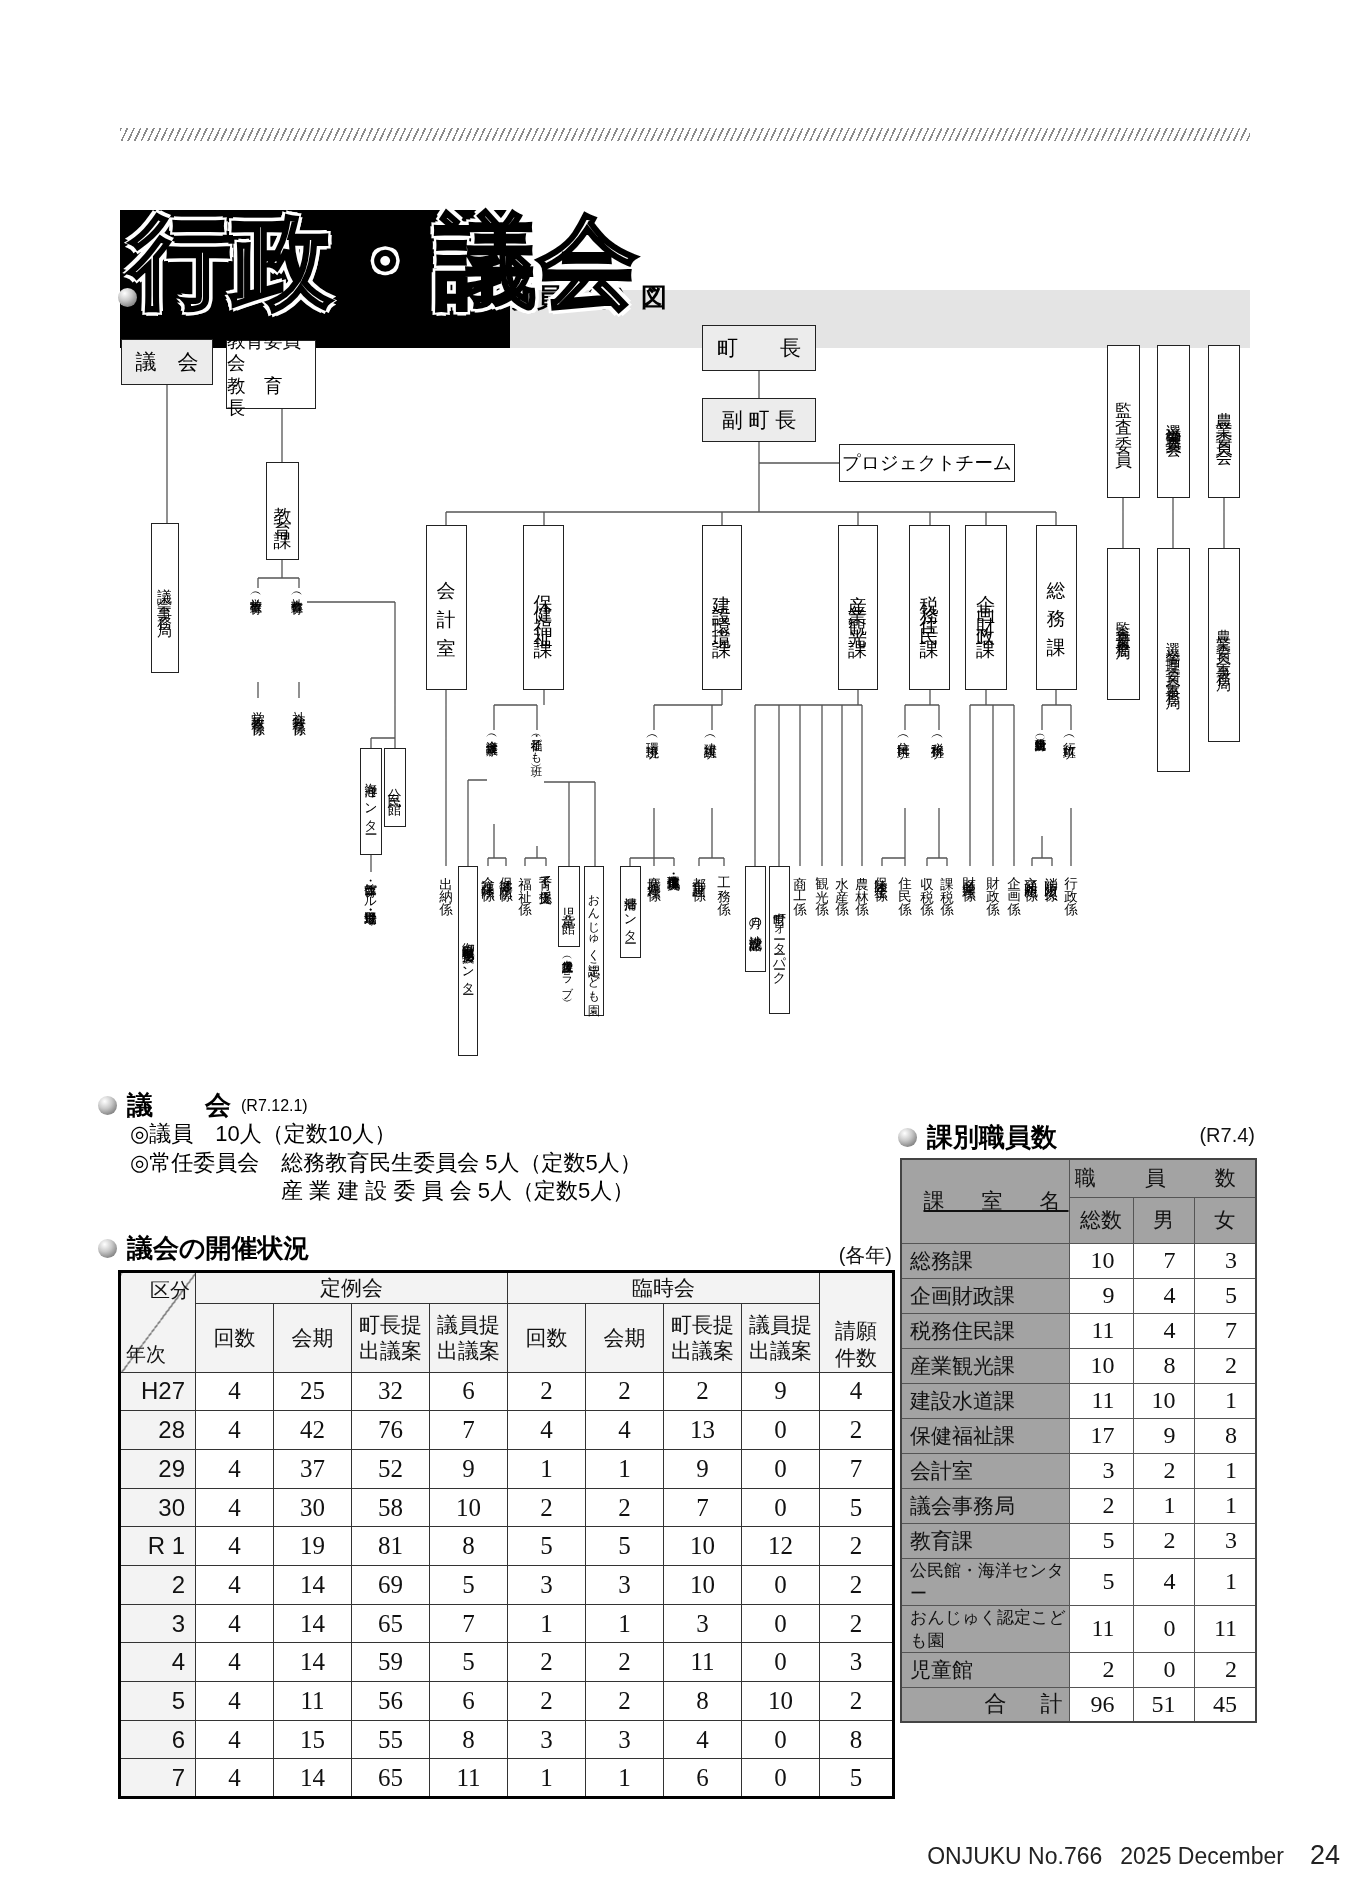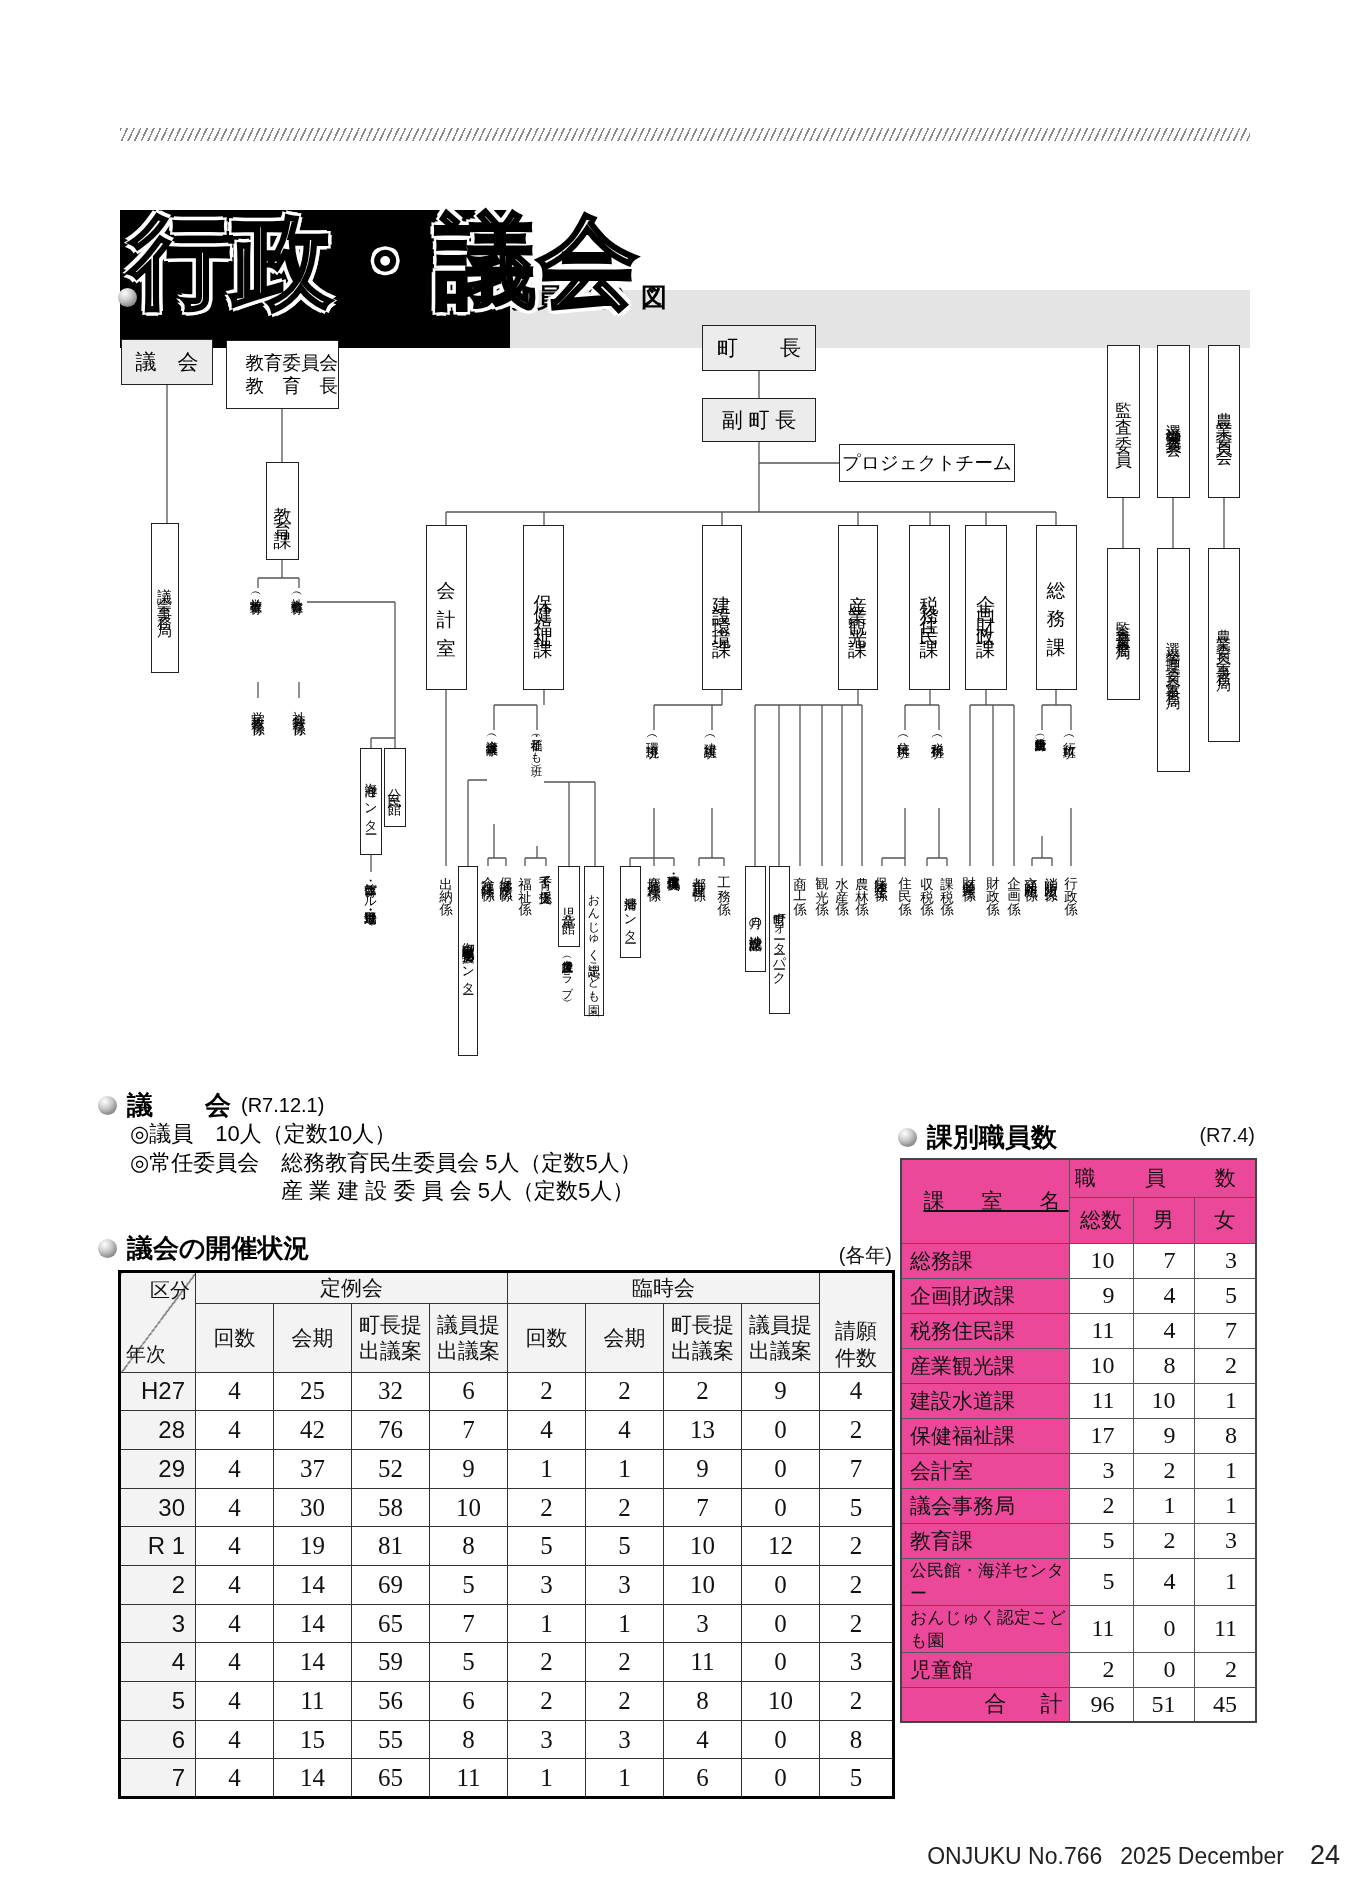--- a/index.html
+++ b/index.html
@@ -11,21 +11,21 @@
          background:repeating-linear-gradient(115deg,#8a8a8a 0 1.6px,transparent 1.6px 6px);}
   .blackbox{position:absolute;left:120px;top:210px;width:390px;height:138px;background:#000;}
   .graybar{position:absolute;left:510px;top:290px;width:740px;height:58px;background:#e4e4e4;}
   .banner-title{position:absolute;left:130px;top:196px;font-size:100px;font-weight:bold;
     color:#fff;-webkit-text-stroke:3px #000;letter-spacing:2px;line-height:1.3;z-index:3;
     text-shadow:4px 4px 0 #fff,-4px -4px 0 #fff,4px -4px 0 #fff,-4px 4px 0 #fff,5px 0 0 #fff,-5px 0 0 #fff,0 5px 0 #fff,0 -5px 0 #fff;}
   
   .sec-h{position:absolute;display:flex;align-items:center;gap:10px;font-size:26px;font-weight:bold;color:#000;}
   .bullet{width:19px;height:19px;border-radius:50%;flex:0 0 19px;
     background:radial-gradient(circle at 35% 28%,#ffffff,#c9c9c9 40%,#8d8d8d 72%,#636363);}
-  .note{font-weight:normal;font-size:20px;}
+  .note{font-weight:normal;font-size:16px;}
   
   #org{position:absolute;left:110px;top:320px;width:1170px;height:775px;}
   #org svg{position:absolute;left:0;top:0;}
   .hbox{position:absolute;border:1.4px solid #222;background:#fff;display:flex;
         align-items:center;justify-content:center;box-sizing:border-box;line-height:1.2;color:#000;}
   .gray{background:#ececec;}
   .vbox{position:absolute;border:1.3px solid #222;background:#fff;box-sizing:border-box;
         writing-mode:vertical-rl;display:flex;align-items:center;justify-content:center;
         line-height:1;color:#000;}
   .vtxt{position:absolute;writing-mode:vertical-rl;line-height:1;font-size:13px;color:#000;}
@@ -45,21 +45,21 @@
   #mtable td.num{font-family:"Liberation Serif","DejaVu Serif",serif;font-size:25px;background:#fff;}
   #mtable th.yr{font-size:24px;text-align:right;padding-right:10px;}
   td.corner{position:relative;background:
      linear-gradient(to bottom right,#f3f3f3 49.5%,#666 49.5%,#666 50.6%,#f3f3f3 50.6%);}
   .c-top{position:absolute;top:4px;right:5px;font-size:20px;}
   .c-bot{position:absolute;bottom:4px;left:5px;font-size:20px;}
   .w2{display:inline-block;width:2.15em;line-height:1.3;margin-top:44px;}
   #stable{left:900px;top:1158px;width:355px;border:2.5px solid #444;}
   #stable th,#stable td{border:1px solid #555;padding:0;overflow:hidden;}
   #stable tr{height:35px;} #stable tr.h1{height:38px;} #stable tr.h2{height:46px;}
-  #stable th{background:#ec4899;font-weight:normal;font-size:21px;}
+  #stable th{background:#a3a3a3;font-weight:normal;font-size:21px;}
   #stable th.nm{text-align:left;padding-left:8px;}
   #stable th.nm.sm{font-size:17px;}
   #stable td.num{font-family:"Liberation Serif","DejaVu Serif",serif;font-size:24px;
                  text-align:right;padding-right:18px;background:#fff;}
   #stable th.grp{letter-spacing:14px;} 
   #stable th.cap{letter-spacing:8px;text-align:right;text-decoration:underline;}
   #stable th.tot{text-align:right;font-size:22px;letter-spacing:6px;}
   
   #footer{position:absolute;right:24px;top:1840px;display:flex;align-items:baseline;gap:18px;
           font-size:23px;color:#222;}
@@ -104,21 +104,21 @@
       M795,488 V538 M772,538 H795 M772,538 V546 M795,538 V546
       M829,488 V538 M817,538 H837 M817,538 V546 M837,538 V546
       M876,370 V385 M860,385 H904 M860,385 V546 M883,385 V546 M904,385 V546
       M946,370 V385 M932,385 H961 M932,385 V410 M961,385 V410
       M932,516 V538 M922,538 H942 M922,538 V546 M942,538 V546
       M961,488 V546
       M1013,178 V228 M1063,178 V228 M1114,178 V228"></path>
   </svg>
 
   <div class="hbox gray" style="left:11px;top:19px;width:92px;height:46px;font-size:21px;">議　会</div>
-  <div class="hbox" style="left:116px;top:20px;width:113px;height:69px;font-size:18.5px;flex-direction:column;align-items:flex-end;">
+  <div class="hbox" style="left:116px;top:20px;width:90px;height:69px;font-size:18.5px;flex-direction:column;align-items:flex-end;">
     <span>教育委員会</span>
     <span>教　育　長</span>
   </div>
   <div class="hbox gray" style="left:592px;top:5px;width:114px;height:46px;font-size:21px;">町　　長</div>
   <div class="hbox gray" style="left:592px;top:78px;width:114px;height:44px;font-size:21px;">副 町 長</div>
   <div class="hbox" style="left:729px;top:124px;width:176px;height:38px;font-size:18.5px;">プロジェクトチーム</div>
 
   <div class="vbox" style="left:41px;top:203px;width:28px;height:150px;font-size:15px;letter-spacing:9px;">議会事務局</div>
   <div class="vbox" style="left:156px;top:142px;width:33px;height:98px;font-size:18px;letter-spacing:12px;">教育課</div>
   <div class="vbox" style="left:316px;top:205px;width:41px;height:165px;font-size:19px;letter-spacing:28px;">会計室</div>

